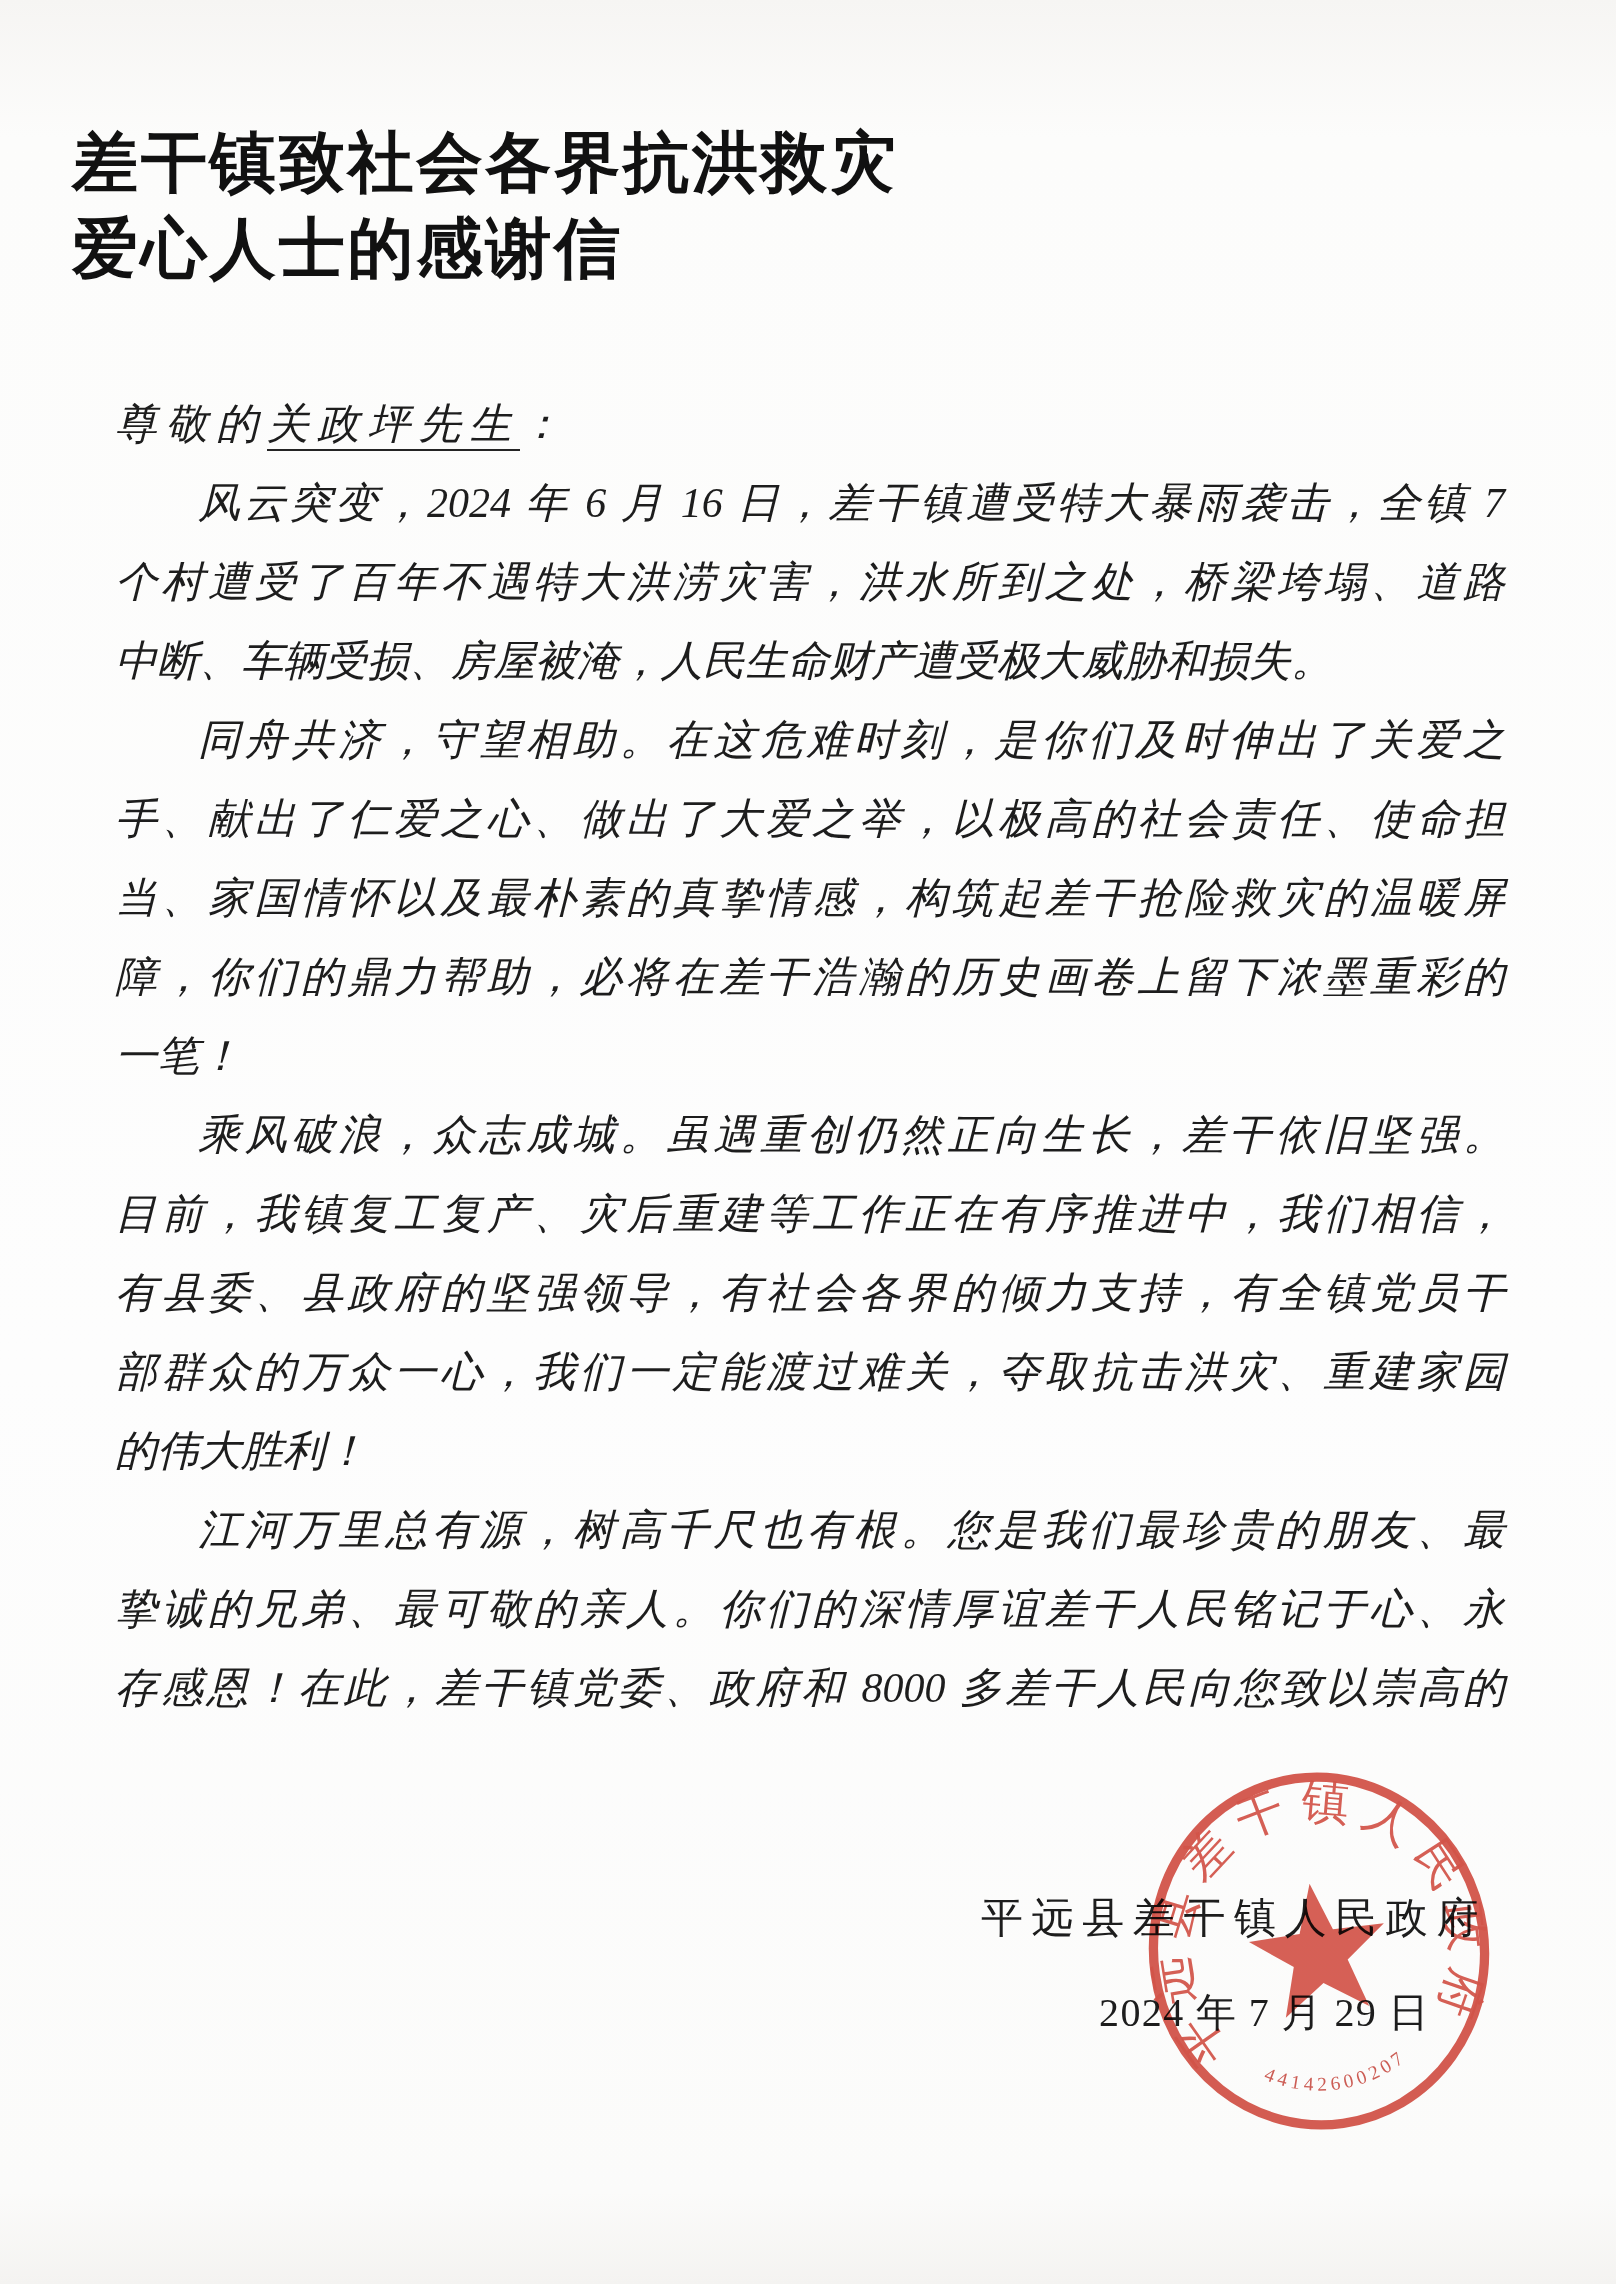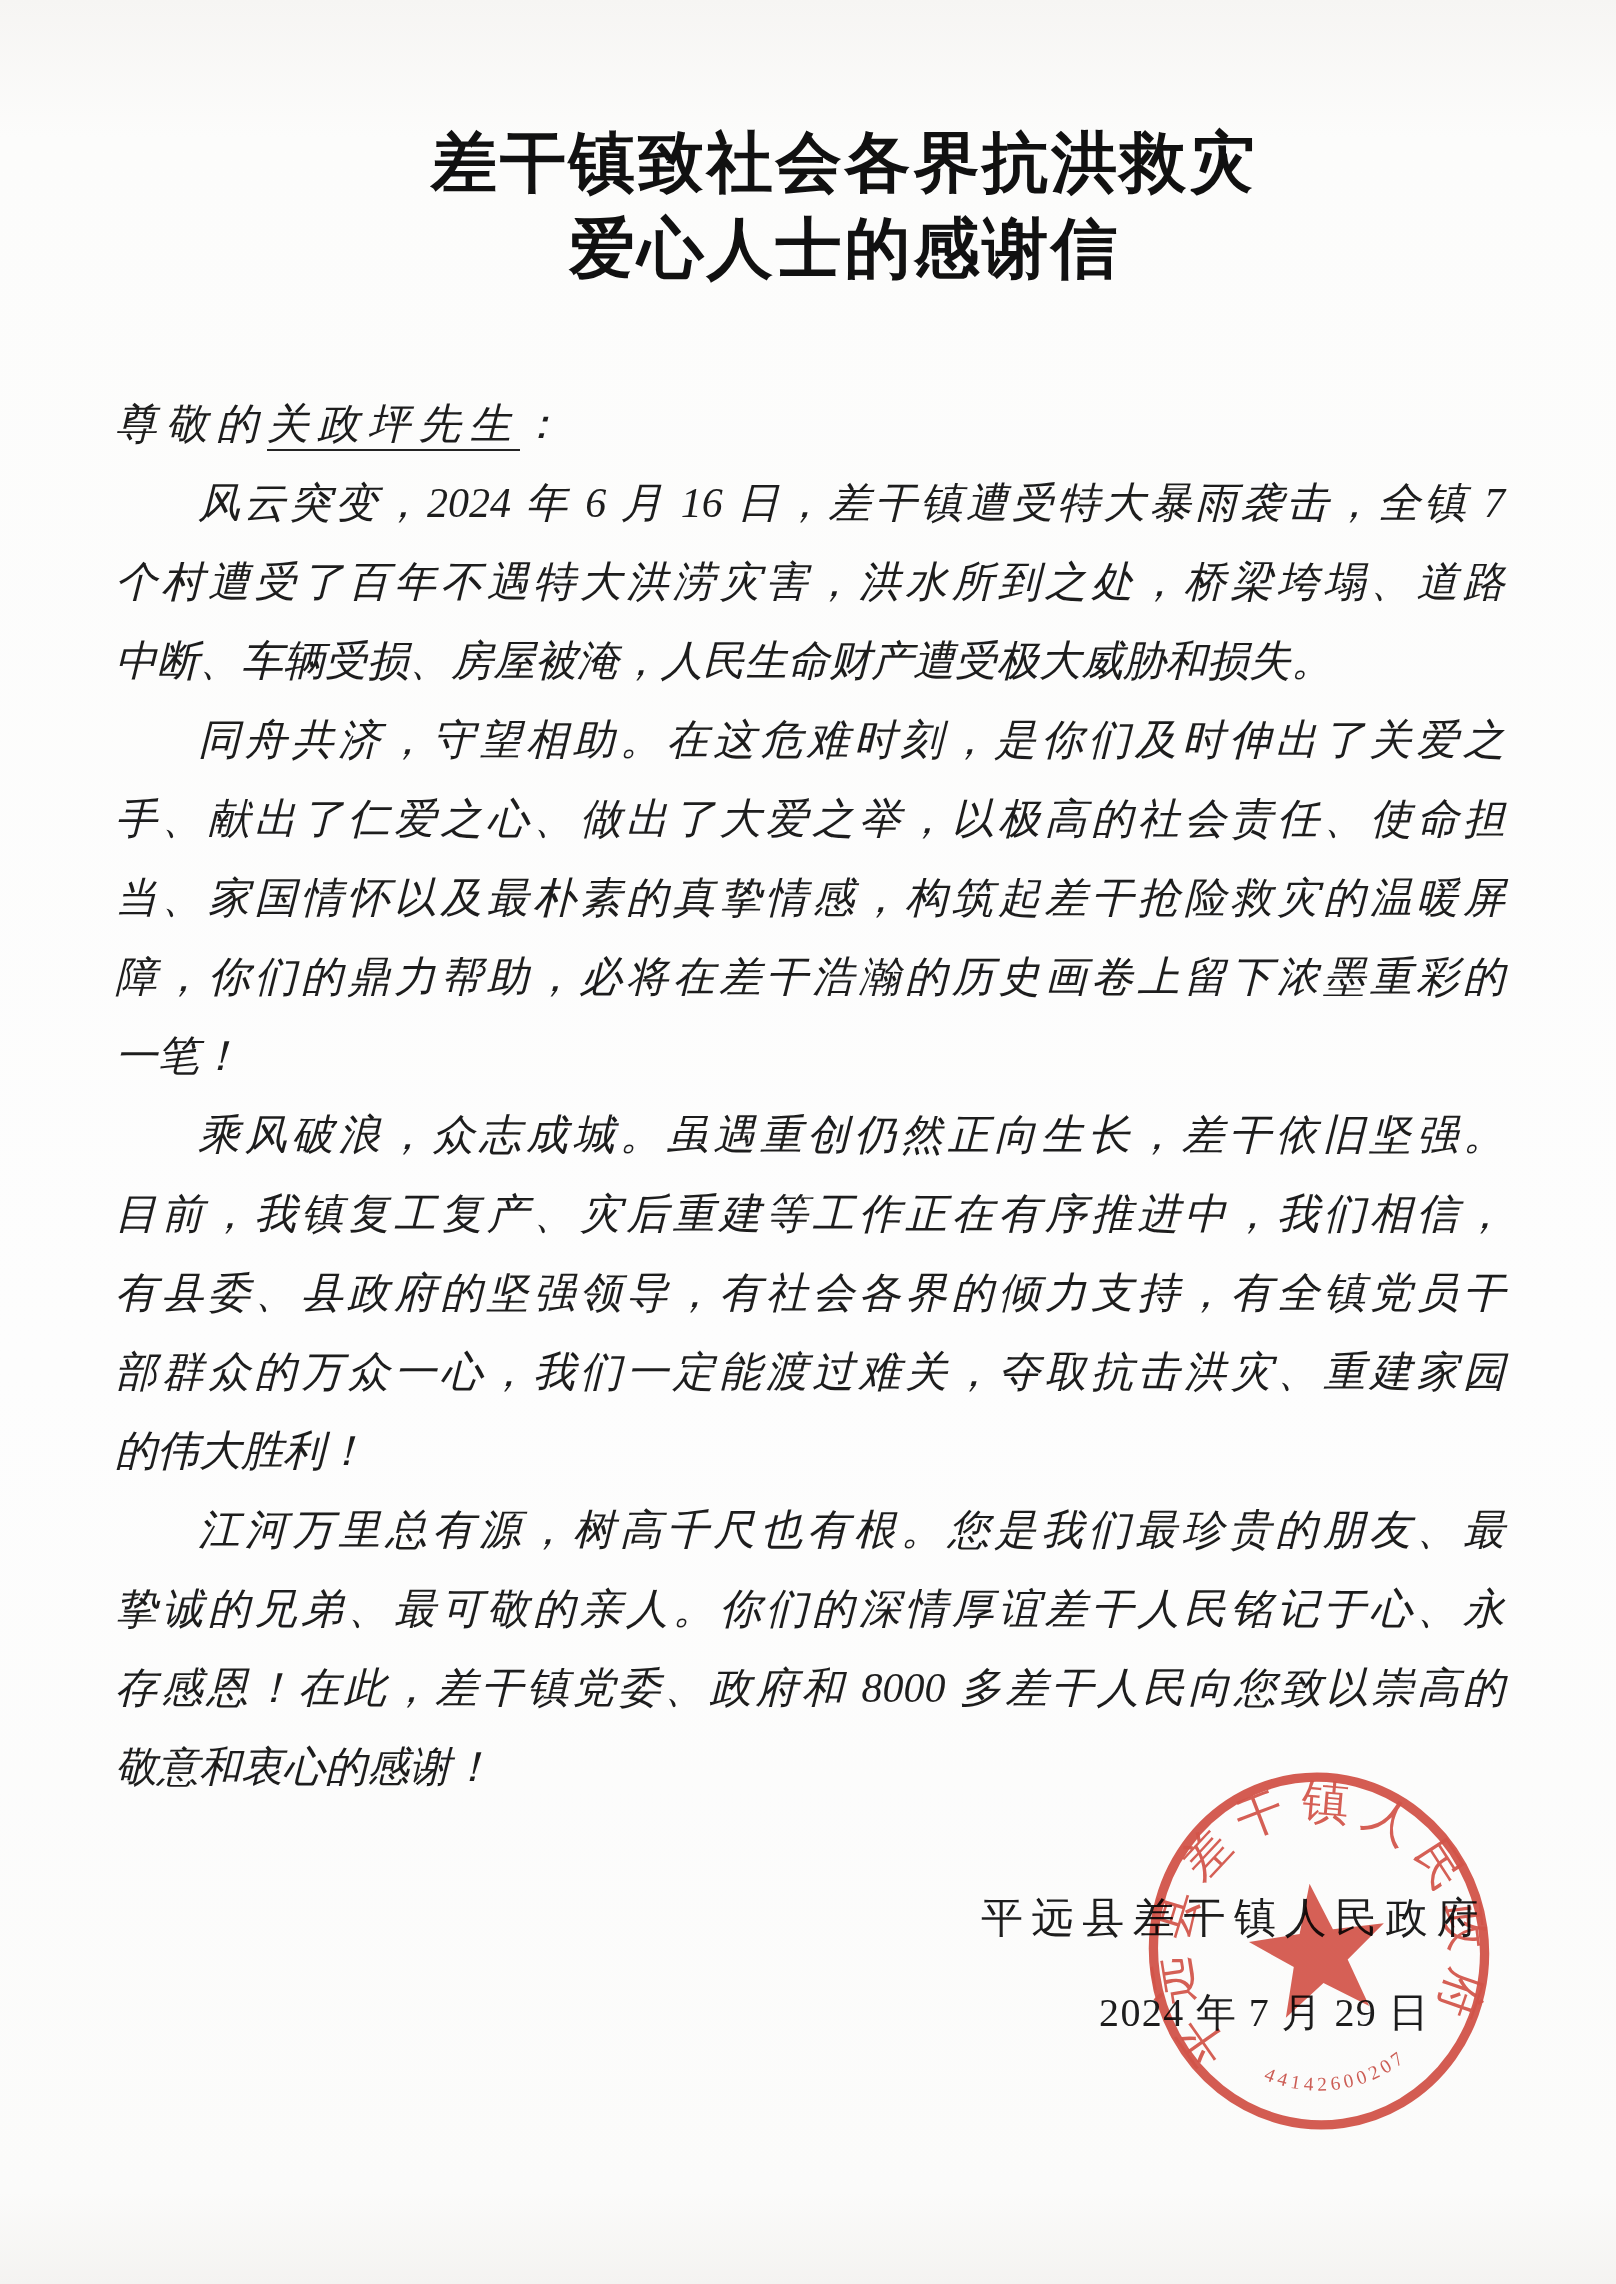--- a/index.html
+++ b/index.html
@@ -8,21 +8,21 @@
     width:1617px;height:2284px;
     margin:0 auto;
     background:linear-gradient(180deg,#f6f5f3 0%,#fcfcfb 6%,#fdfdfd 60%,#fbfbfa 96%,#f4f3f1 100%);
     font-family:"Liberation Serif","DejaVu Serif",serif;
     color:#1f1f1f;
     overflow:hidden;
   }
   .title{
     position:absolute;top:120px;left:0;width:100%;
     padding-left:72px;box-sizing:border-box;
-    text-align:center;
+    text-align:left;
     font-size:66px;line-height:86px;font-weight:700;
     letter-spacing:2.9px;color:#111;
   }
   .body-block{
     position:absolute;top:385px;left:115px;width:1390px;
     font-size:42px;
     font-style:italic;
   }
   .ln{
     height:79px;line-height:79px;
@@ -84,21 +84,20 @@
 
     <div class="ln ind">乘风破浪，众志成城。虽遇重创仍然正向生长，差干依旧坚强。</div>
     <div class="ln">目前，我镇复工复产、灾后重建等工作正在有序推进中，我们相信，</div>
     <div class="ln">有县委、县政府的坚强领导，有社会各界的倾力支持，有全镇党员干</div>
     <div class="ln">部群众的万众一心，我们一定能渡过难关，夺取抗击洪灾、重建家园</div>
     <div class="ln end">的伟大胜利！</div>
 
     <div class="ln ind">江河万里总有源，树高千尺也有根。您是我们最珍贵的朋友、最</div>
     <div class="ln">挚诚的兄弟、最可敬的亲人。你们的深情厚谊差干人民铭记于心、永</div>
     <div class="ln">存感恩！在此，差干镇党委、政府和 8000 多差干人民向您致以崇高的</div>
-    <div class="ln end">敬意和衷心的感谢！</div>
 
 
   </div>
 
   <div class="signature">平远县差干镇人民政府</div>
   <div class="dateline">2024 年 7 月 29 日</div>
 
   <svg class="seal" viewBox="0 0 500 500" aria-hidden="true">
     <g transform="rotate(-8 250 250)">
       <defs>

